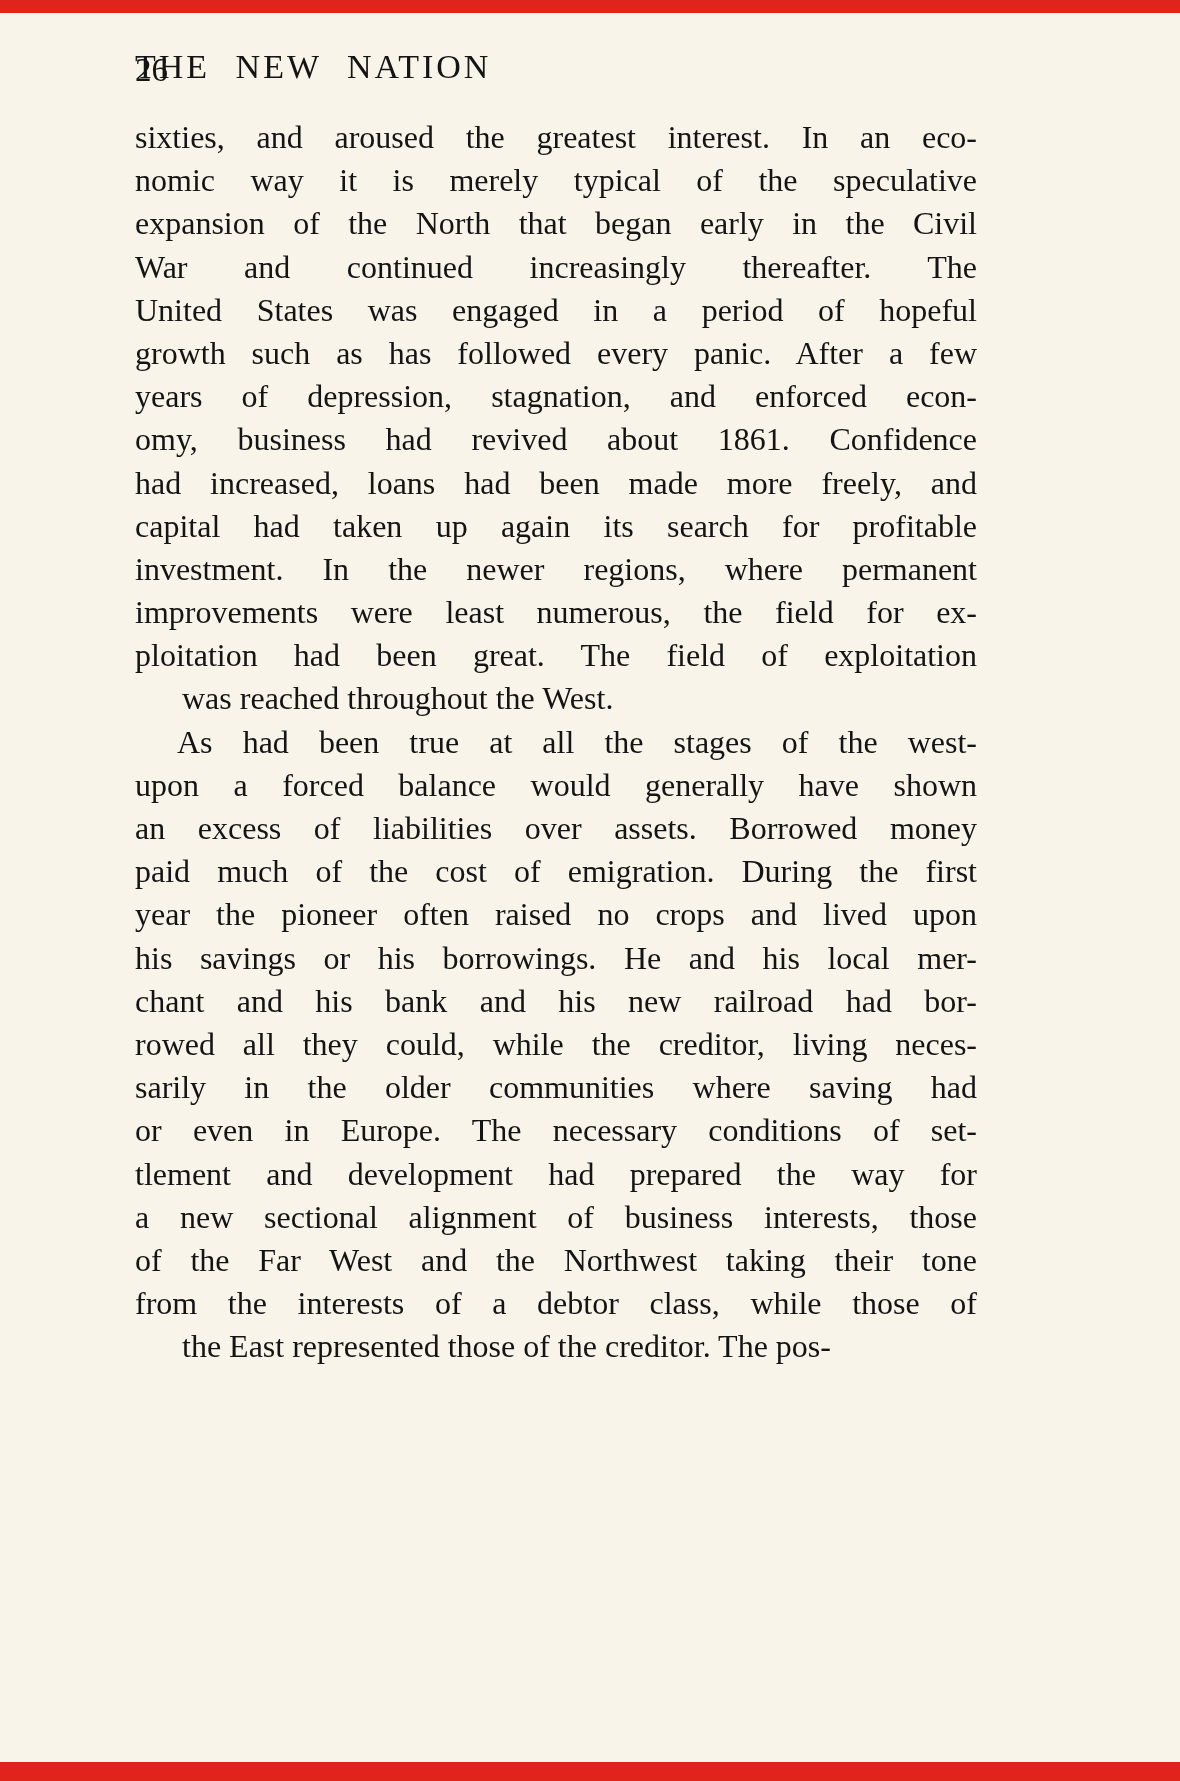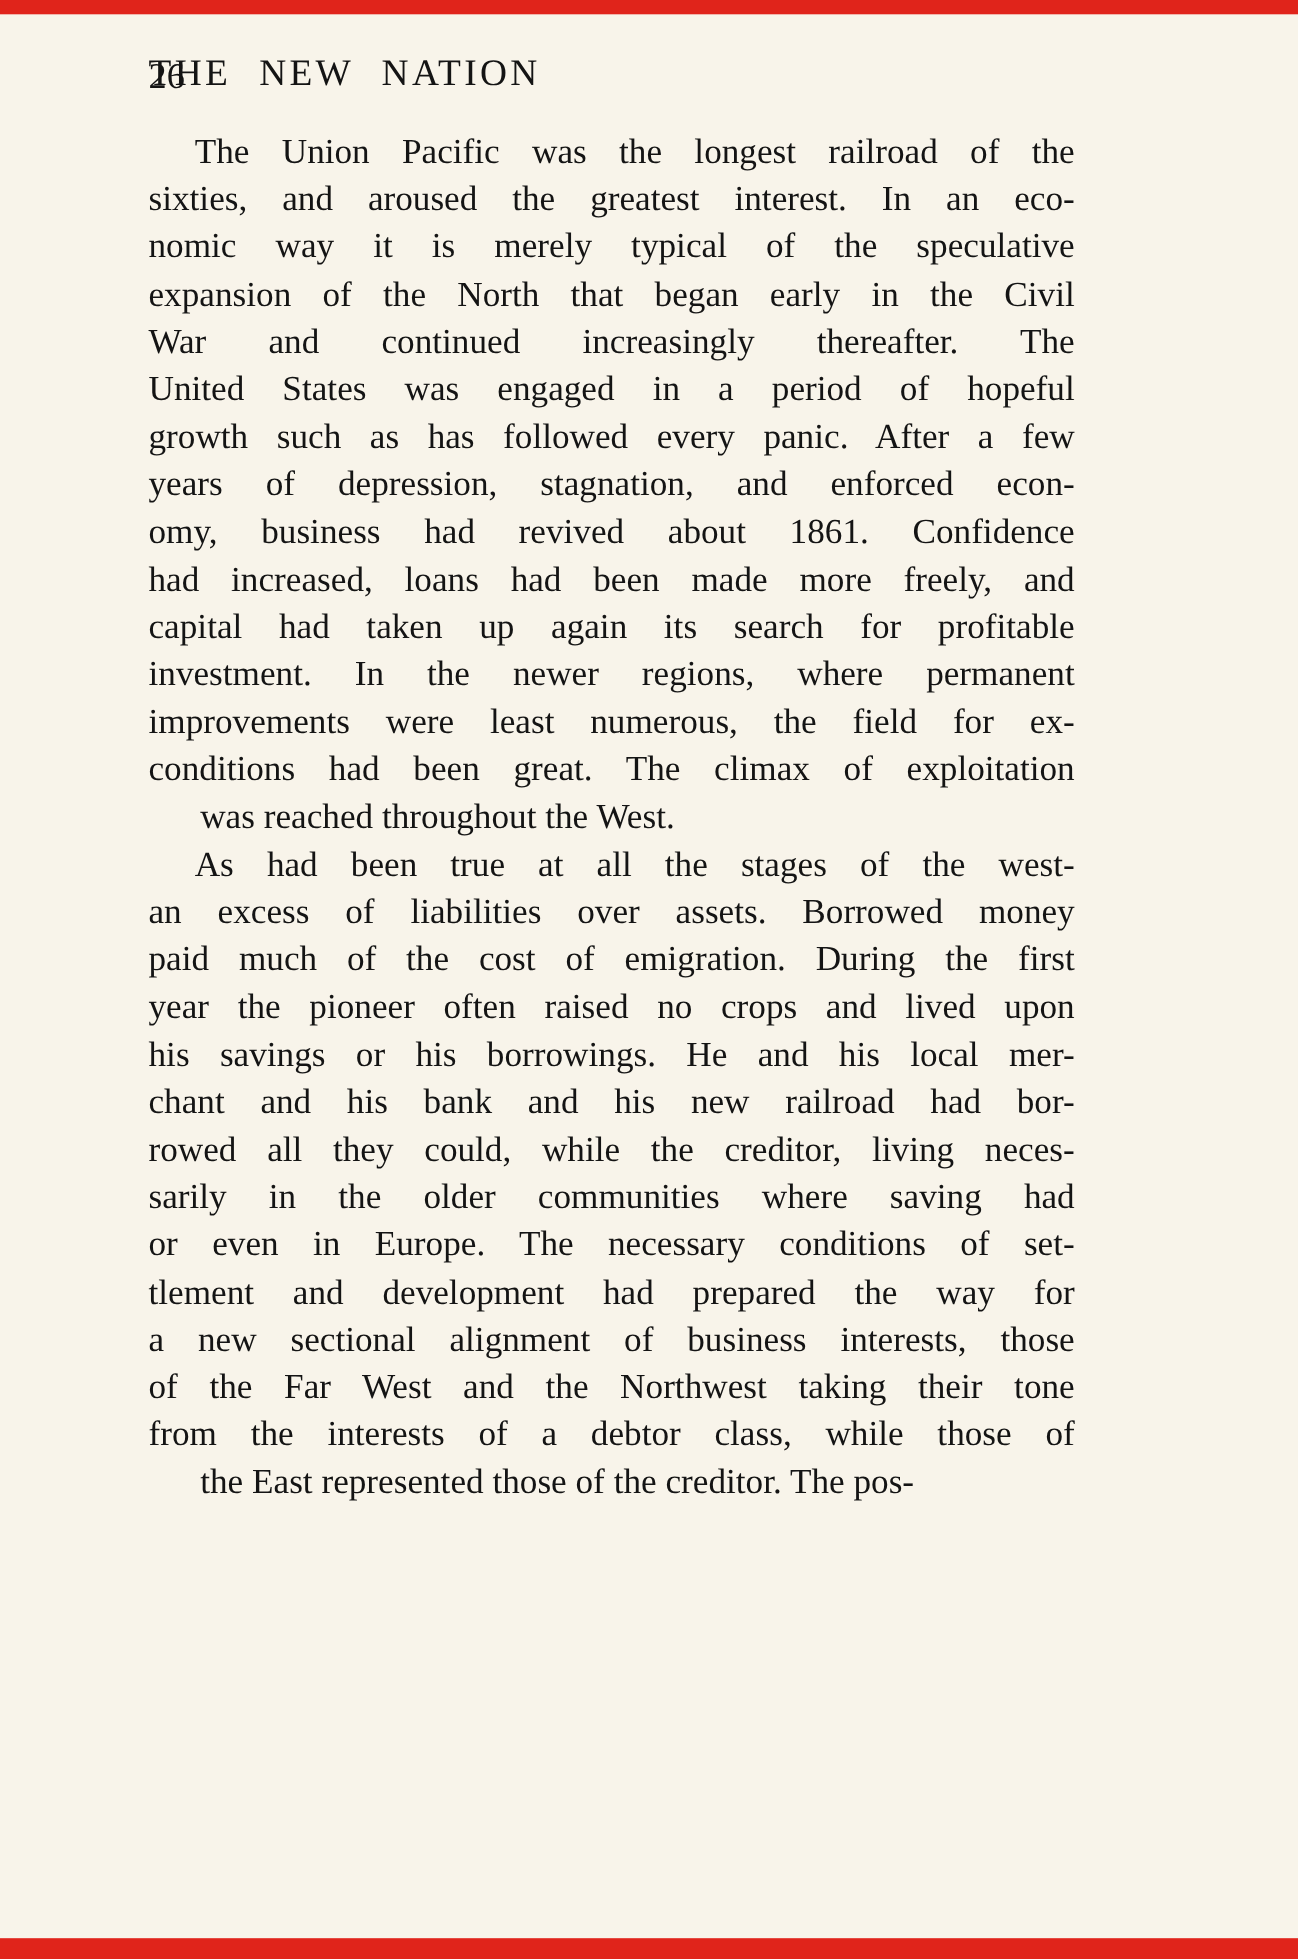--- a/index.html
+++ b/index.html
@@ -64,38 +64,38 @@
 <div class="page">
   <div class="scan-bar top" style="background: rgb(224, 36, 27);"></div>
 
   <div class="header-row">
     <span class="page-num">26</span>
     <span class="running-title">THE NEW NATION</span>
   </div>
 
   <div class="body-text" id="body-text">
       <div class="para">
-        <div class="line first">The Union Pacific was the longest railroad of the</div>
         <div class="line">sixties, and aroused the greatest interest.  In an eco-</div>
         <div class="line">nomic way it is merely typical of the speculative</div>
         <div class="line">expansion of the North that began early in the Civil</div>
         <div class="line">War and continued increasingly thereafter.  The</div>
         <div class="line">United States was engaged in a period of hopeful</div>
         <div class="line">growth such as has followed every panic.  After a few</div>
         <div class="line">years of depression, stagnation, and enforced econ-</div>
         <div class="line">omy, business had revived about 1861.  Confidence</div>
         <div class="line">had increased, loans had been made more freely, and</div>
         <div class="line">capital had taken up again its search for profitable</div>
         <div class="line">investment.  In the newer regions, where permanent</div>
         <div class="line">improvements were least numerous, the field for ex-</div>
-        <div class="line">conditions had been great.  The climax of exploitation</div>
+        <div class="line">ploitation had been great.  The field of exploitation</div>
         <div class="line last">was reached throughout the West.</div>
       </div>
       <div class="para">
         <div class="line first">As had been true at all the stages of the west-</div>
+        <div class="line">upon a forced balance would generally have shown</div>
         <div class="line">an excess of liabilities over assets.  Borrowed money</div>
         <div class="line">paid much of the cost of emigration.  During the first</div>
         <div class="line">year the pioneer often raised no crops and lived upon</div>
         <div class="line">his savings or his borrowings.  He and his local mer-</div>
         <div class="line">chant and his bank and his new railroad had bor-</div>
         <div class="line">rowed all they could, while the creditor, living neces-</div>
         <div class="line">sarily in the older communities where saving had</div>
         <div class="line">or even in Europe.  The necessary conditions of set-</div>
         <div class="line">tlement and development had prepared the way for</div>
         <div class="line">a new sectional alignment of business interests, those</div>

